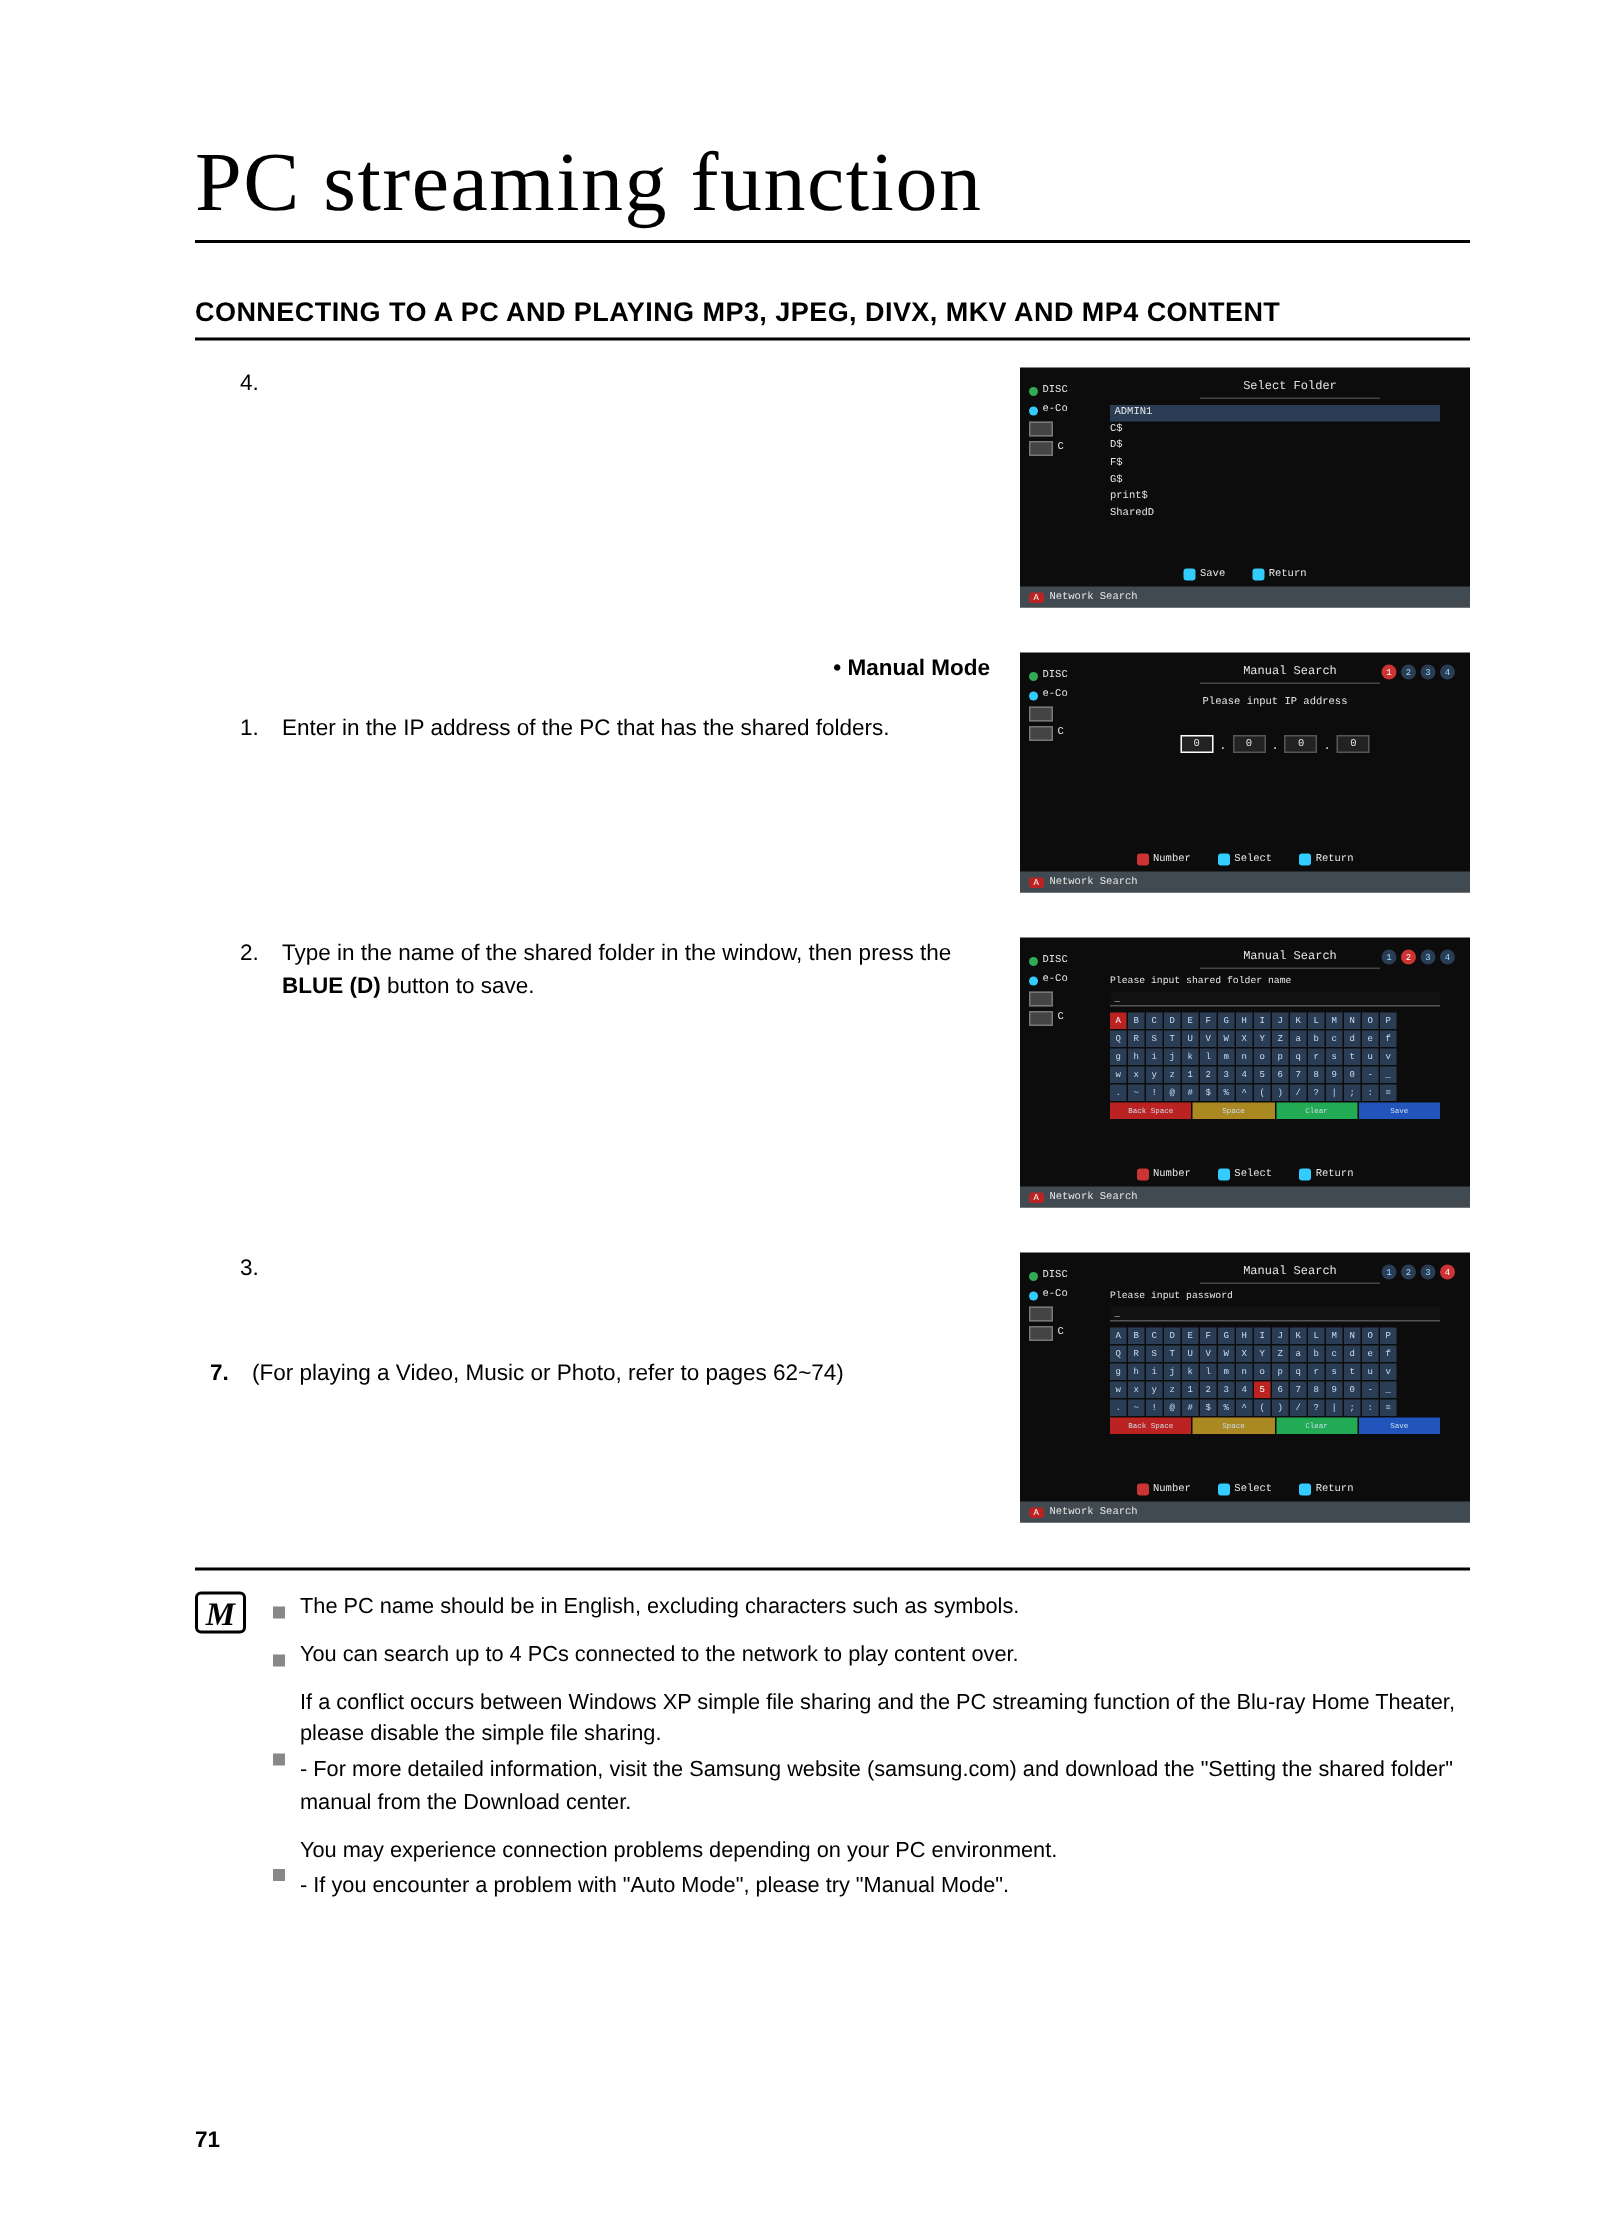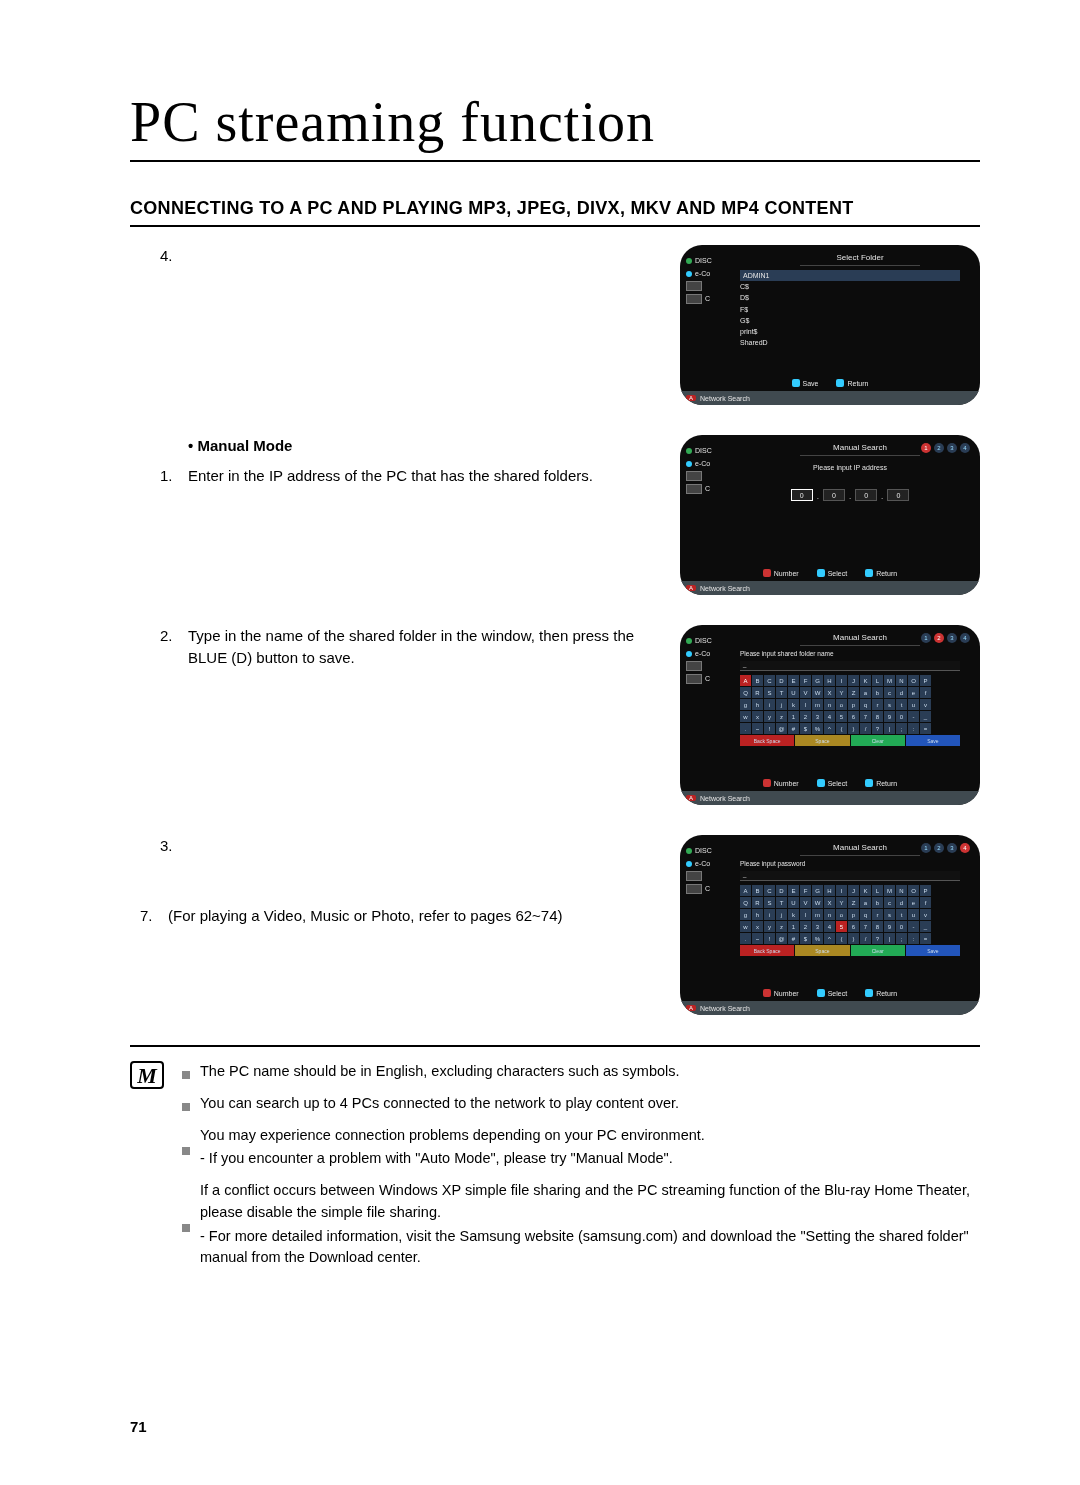--- a/index.html
+++ b/index.html
@@ -32,34 +32,33 @@
   .row {
     display: flex;
     gap: 20px;
     margin-bottom: 30px;
   }
   .text-col { flex: 1; font-size: 15px; line-height: 1.45; }
   .shot-col { width: 300px; flex: 0 0 300px; }
   .step { display: flex; margin-bottom: 8px; padding-left: 30px; }
   .step-num { width: 28px; flex: 0 0 28px; }
   .step-body { flex: 1; }
-  .bold { font-weight: normal; }
-  .bullet-sub { padding-left: 58px; font-weight: bold; margin-bottom: 8px; }
+  .bold { font-weight: bold; }
+  .bullet-sub { padding-left: 58px; font-weight: bold; margin-bottom: 18px; text-align: right; }
 
   
   .shot {
     background: #0c0c0c;
     color: #e5e5e5;
     font-size: 8px;
-    font-family: Liberation Sans, sans-serif;
+    font-family: Liberation Mono, monospace;
     position: relative;
     height: 160px;
     padding: 8px 10px 0 10px;
     overflow: hidden;
-    border-radius: 22px;
   }
   .shot-titlebar {
     text-align: center;
     font-size: 8px;
     border-bottom: 1px solid #444;
     padding-bottom: 3px;
     margin: 0 40px 4px 60px;
   }
   .shot-sidebar {
     position: absolute; left: 6px; top: 10px; width: 50px;
@@ -590,27 +589,27 @@
       </div>
       <div class="note-item">
         <div class="note-bullet"></div>
         <div class="note-body">
           <div>You can search up to 4 PCs connected to the network to play content over.</div>
         </div>
       </div>
       <div class="note-item">
         <div class="note-bullet"></div>
         <div class="note-body">
-          <div>You may experience connection problems depending on your PC environment.</div>
-          <div class="sub">- If you encounter a problem with "Auto Mode", please try "Manual Mode".</div>
+          <div>If a conflict occurs between Windows XP simple file sharing and the PC streaming function of the Blu-ray Home Theater, please disable the simple file sharing.</div>
+          <div class="sub">- For more detailed information, visit the Samsung website (samsung.com) and download the "Setting the shared folder" manual from the Download center.</div>
         </div>
       </div>
       <div class="note-item">
         <div class="note-bullet"></div>
         <div class="note-body">
-          <div>If a conflict occurs between Windows XP simple file sharing and the PC streaming function of the Blu-ray Home Theater, please disable the simple file sharing.</div>
-          <div class="sub">- For more detailed information, visit the Samsung website (samsung.com) and download the "Setting the shared folder" manual from the Download center.</div>
+          <div>You may experience connection problems depending on your PC environment.</div>
+          <div class="sub">- If you encounter a problem with "Auto Mode", please try "Manual Mode".</div>
         </div>
       </div>
     </div>
 </div>
 
 <div class="page-num">71</div>
 
 </body></html>

